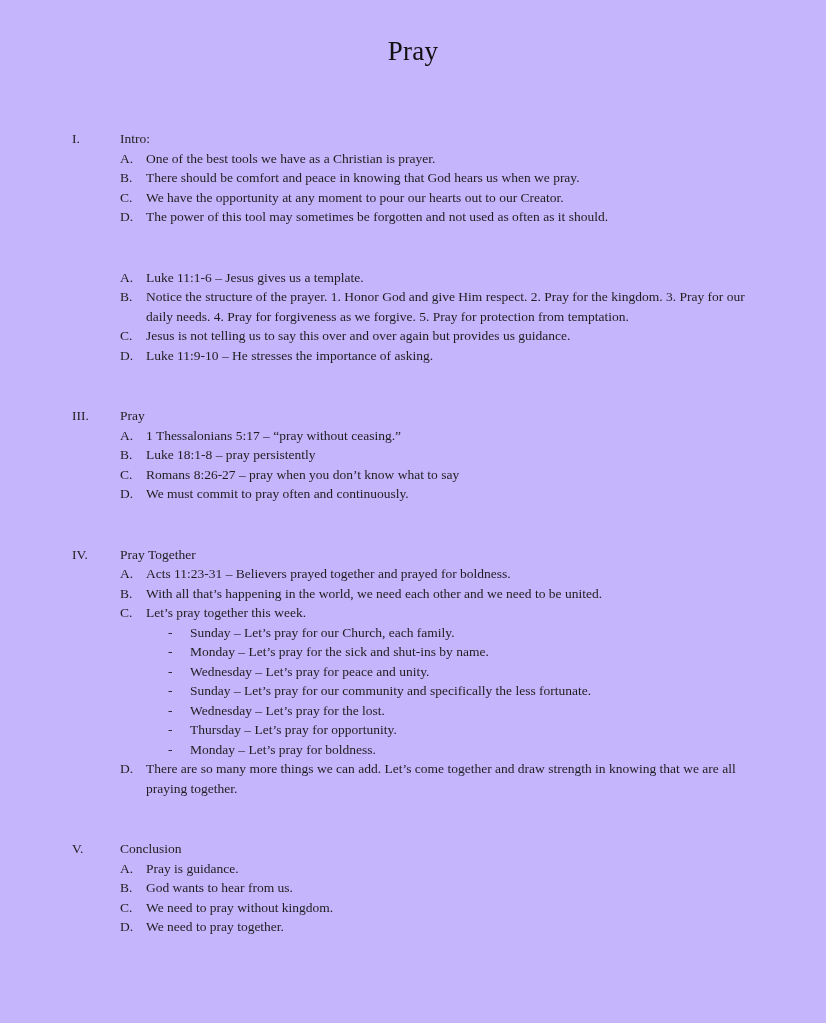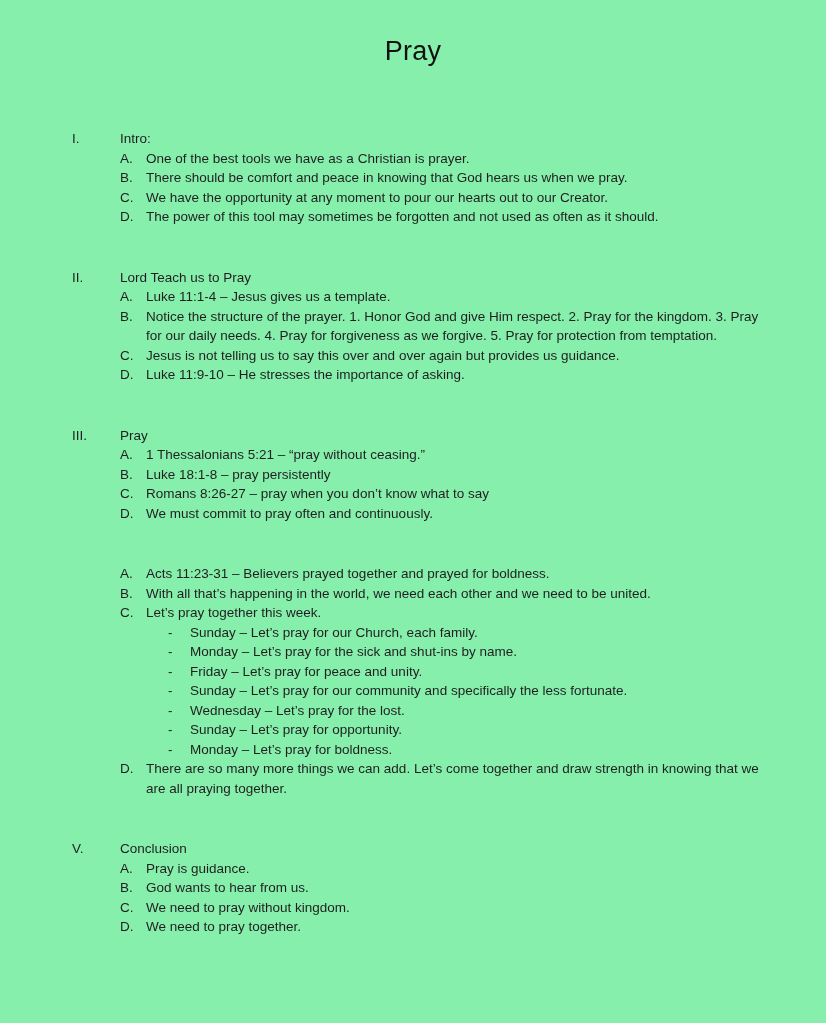--- a/index.html
+++ b/index.html
@@ -5,22 +5,23 @@
   * { margin: 0; padding: 0; box-sizing: border-box; }
   html, body {
     background: #ffffff;
     font-family: "Liberation Sans", sans-serif;
     color: #1f1f1f;
   }
   .page {
     position: relative;
     width: 826px;
     height: 1023px;
-    background: #86efac;
+    background: #c4b5fd;
     overflow: hidden;
+    font-family: Liberation Serif, serif;
   }
   .title {
     padding-top: 36px;
     text-align: center;
     font-size: 27px;
     font-weight: 500;
     letter-spacing: 0.2px;
     color: #111111;
   }
   .outline {
@@ -88,28 +89,24 @@
           <span class="item-text">We have the opportunity at any moment to pour our hearts out to our Creator.</span>
         </div>
         <div class="item-row">
           <span class="item-label">D.</span>
           <span class="item-text">The power of this tool may sometimes be forgotten and not used as often as it should.</span>
         </div>
       </div>
     </section>
 
     <section class="sec">
-      <div class="sec-row">
-        <span class="numeral">II.</span>
-        <span class="sec-heading">Lord Teach us to Pray</span>
-      </div>
-      <div class="items">
-        <div class="item-row">
-          <span class="item-label">A.</span>
-          <span class="item-text">Luke 11:1-4 – Jesus gives us a template.</span>
+      <div class="items">
+        <div class="item-row">
+          <span class="item-label">A.</span>
+          <span class="item-text">Luke 11:1-6 – Jesus gives us a template.</span>
         </div>
         <div class="item-row">
           <span class="item-label">B.</span>
           <span class="item-text">Notice the structure of the prayer. 1. Honor God and give Him respect. 2. Pray for the kingdom. 3. Pray for our daily needs. 4. Pray for forgiveness as we forgive. 5. Pray for protection from temptation.</span>
         </div>
         <div class="item-row">
           <span class="item-label">C.</span>
           <span class="item-text">Jesus is not telling us to say this over and over again but provides us guidance.</span>
         </div>
         <div class="item-row">
@@ -120,38 +117,42 @@
     </section>
 
     <section class="sec">
       <div class="sec-row">
         <span class="numeral">III.</span>
         <span class="sec-heading">Pray</span>
       </div>
       <div class="items">
         <div class="item-row">
           <span class="item-label">A.</span>
-          <span class="item-text">1 Thessalonians 5:21 – “pray without ceasing.”</span>
+          <span class="item-text">1 Thessalonians 5:17 – “pray without ceasing.”</span>
         </div>
         <div class="item-row">
           <span class="item-label">B.</span>
           <span class="item-text">Luke 18:1-8 – pray persistently</span>
         </div>
         <div class="item-row">
           <span class="item-label">C.</span>
           <span class="item-text">Romans 8:26-27 – pray when you don’t know what to say</span>
         </div>
         <div class="item-row">
           <span class="item-label">D.</span>
           <span class="item-text">We must commit to pray often and continuously.</span>
         </div>
       </div>
     </section>
 
     <section class="sec">
+      <div class="sec-row">
+        <span class="numeral">IV.</span>
+        <span class="sec-heading">Pray Together</span>
+      </div>
       <div class="items">
         <div class="item-row">
           <span class="item-label">A.</span>
           <span class="item-text">Acts 11:23-31 – Believers prayed together and prayed for boldness.</span>
         </div>
         <div class="item-row">
           <span class="item-label">B.</span>
           <span class="item-text">With all that’s happening in the world, we need each other and we need to be united.</span>
         </div>
         <div class="item-row">
@@ -162,33 +163,33 @@
           <div class="sub-row">
             <span class="sub-dash">-</span>
             <span class="sub-text">Sunday – Let’s pray for our Church, each family.</span>
           </div>
           <div class="sub-row">
             <span class="sub-dash">-</span>
             <span class="sub-text">Monday – Let’s pray for the sick and shut-ins by name.</span>
           </div>
           <div class="sub-row">
             <span class="sub-dash">-</span>
-            <span class="sub-text">Friday – Let’s pray for peace and unity.</span>
+            <span class="sub-text">Wednesday – Let’s pray for peace and unity.</span>
           </div>
           <div class="sub-row">
             <span class="sub-dash">-</span>
             <span class="sub-text">Sunday – Let’s pray for our community and specifically the less fortunate.</span>
           </div>
           <div class="sub-row">
             <span class="sub-dash">-</span>
             <span class="sub-text">Wednesday – Let’s pray for the lost.</span>
           </div>
           <div class="sub-row">
             <span class="sub-dash">-</span>
-            <span class="sub-text">Sunday – Let’s pray for opportunity.</span>
+            <span class="sub-text">Thursday – Let’s pray for opportunity.</span>
           </div>
           <div class="sub-row">
             <span class="sub-dash">-</span>
             <span class="sub-text">Monday – Let’s pray for boldness.</span>
           </div>
         </div>
         <div class="item-row">
           <span class="item-label">D.</span>
           <span class="item-text">There are so many more things we can add. Let’s come together and draw strength in knowing that we are all praying together.</span>
         </div>

